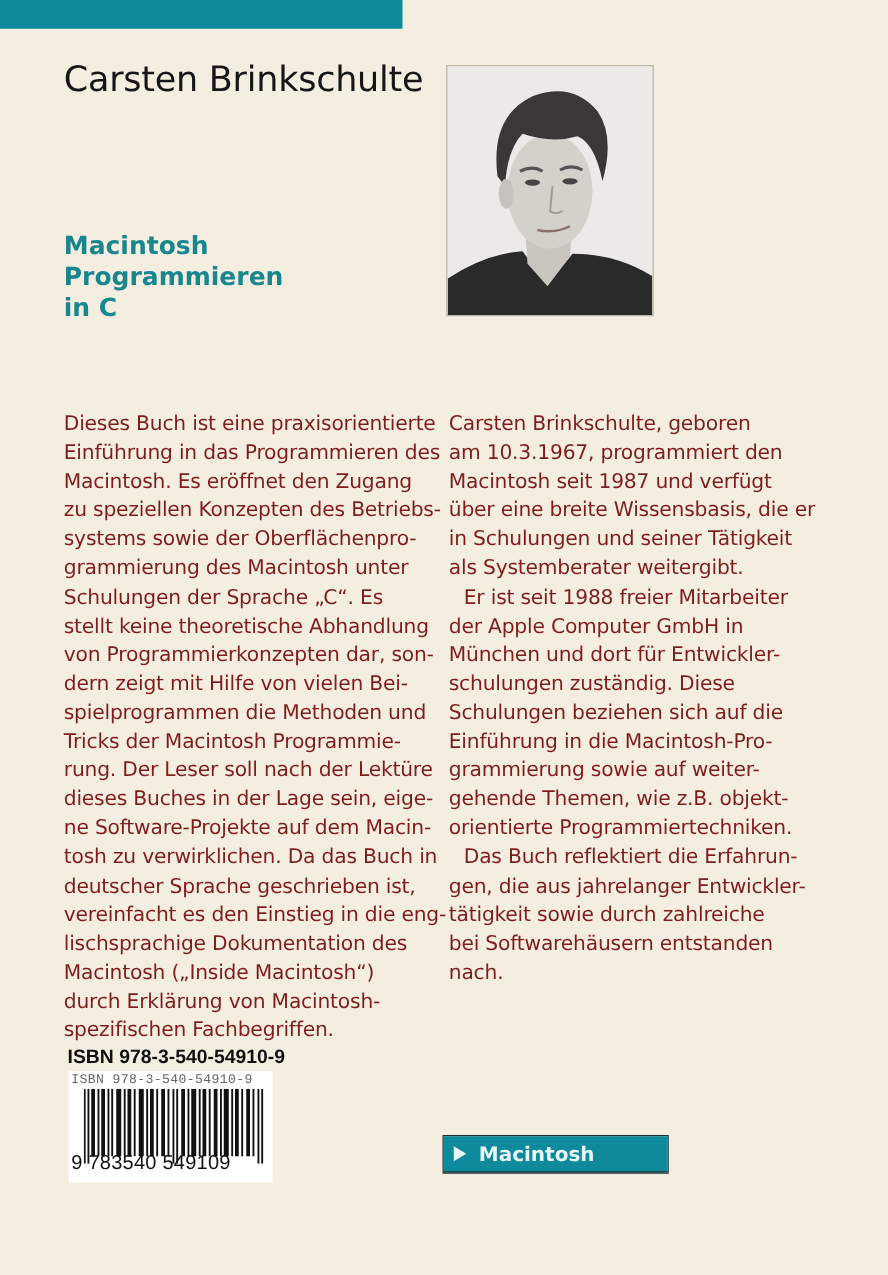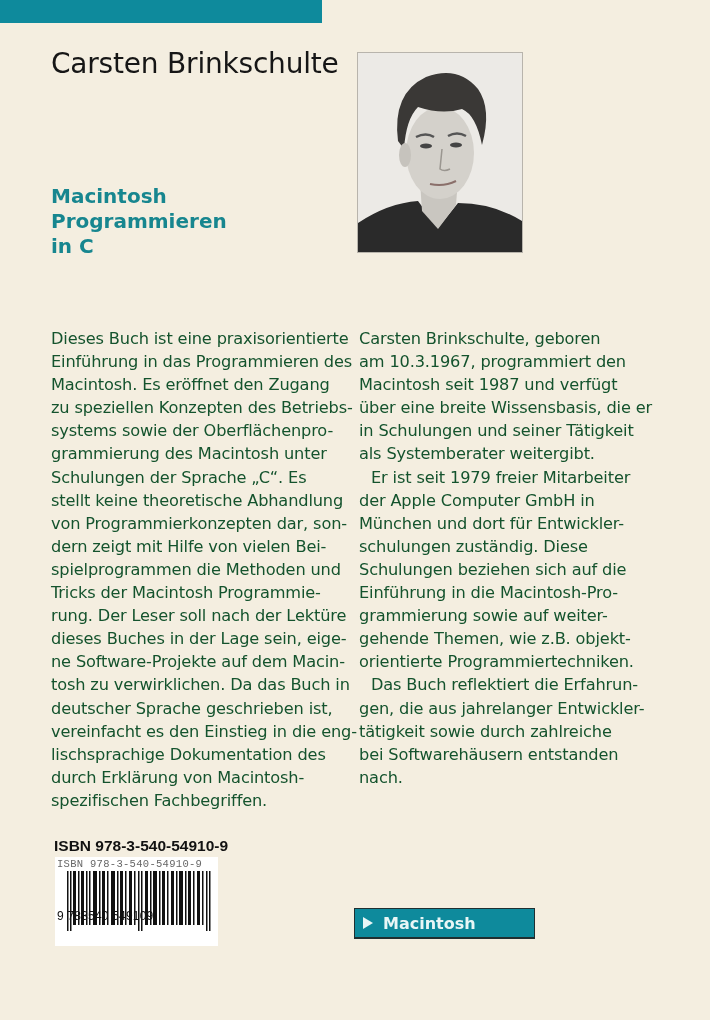--- a/index.html
+++ b/index.html
@@ -31,21 +31,21 @@
   .photo {
     position: absolute; left: 357px; top: 52px;
     width: 164px; height: 199px;
     border: 1px solid #b8b4ac;
     background: #ebeae6;
     overflow: hidden;
   }
   .col {
     position: absolute; top: 327px;
     font-size: 16.2px; line-height: 23.1px;
-    color: #14532d;
+    color: #7f1d1d;
     letter-spacing: -0.15px;
   }
   .col-left { left: 51px; width: 296px; }
   .col-right { left: 359px; width: 320px; }
   .line { display: block; white-space: nowrap; }
   .indent { padding-left: 12px; }
   .isbn-text {
     position: absolute; left: 54px; top: 837px;
     font-family: "Liberation Sans", sans-serif;
     font-weight: bold; font-size: 15.5px;
@@ -61,23 +61,23 @@
     font-family: "Liberation Mono", monospace;
     font-size: 10.5px; color: #666;
     letter-spacing: 0.3px;
     white-space: nowrap;
   }
   .barcode-bars {
     position: absolute; left: 12px; top: 14px;
     width: 146px; height: 60px;
   }
   .barcode-num {
-    position: absolute; left: 2px; top: 52px;
+    position: absolute; left: 2px; top: 65px;
     font-family: "Liberation Sans", sans-serif;
-    font-size: 12px; color: #111;
+    font-size: 16px; color: #111;
     white-space: nowrap; letter-spacing: 0.2px;
   }
   .series {
     position: absolute; left: 354px; top: 908px;
     width: 179px;
     border: 1px solid #1f2f31;
   }
   .series-row {
     height: 28px;
     display: flex; align-items: center;
@@ -145,32 +145,33 @@
   <span class="line">dern zeigt mit Hilfe von vielen Bei-</span>
   <span class="line">spielprogrammen die Methoden und</span>
   <span class="line">Tricks der Macintosh Programmie-</span>
   <span class="line">rung. Der Leser soll nach der Lektüre</span>
   <span class="line">dieses Buches in der Lage sein, eige-</span>
   <span class="line">ne Software-Projekte auf dem Macin-</span>
   <span class="line">tosh zu verwirklichen. Da das Buch in</span>
   <span class="line">deutscher Sprache geschrieben ist,</span>
   <span class="line">vereinfacht es den Einstieg in die eng-</span>
   <span class="line">lischsprachige Dokumentation des</span>
+  <span class="line">Macintosh („Inside Macintosh“)</span>
   <span class="line">durch Erklärung von Macintosh-</span>
   <span class="line">spezifischen Fachbegriffen.</span>
 </div>
 
 <div class="col col-right">
   <span class="line">Carsten Brinkschulte, geboren</span>
   <span class="line">am 10.3.1967, programmiert den</span>
   <span class="line">Macintosh seit 1987 und verfügt</span>
   <span class="line">über eine breite Wissensbasis, die er</span>
   <span class="line">in Schulungen und seiner Tätigkeit</span>
   <span class="line">als Systemberater weitergibt.</span>
-  <span class="line indent">Er ist seit 1979 freier Mitarbeiter</span>
+  <span class="line indent">Er ist seit 1988 freier Mitarbeiter</span>
   <span class="line">der Apple Computer GmbH in</span>
   <span class="line">München und dort für Entwickler-</span>
   <span class="line">schulungen zuständig. Diese</span>
   <span class="line">Schulungen beziehen sich auf die</span>
   <span class="line">Einführung in die Macintosh-Pro-</span>
   <span class="line">grammierung sowie auf weiter-</span>
   <span class="line">gehende Themen, wie z.B. objekt-</span>
   <span class="line">orientierte Programmiertechniken.</span>
   <span class="line indent">Das Buch reflektiert die Erfahrun-</span>
   <span class="line">gen, die aus jahrelanger Entwickler-</span>

